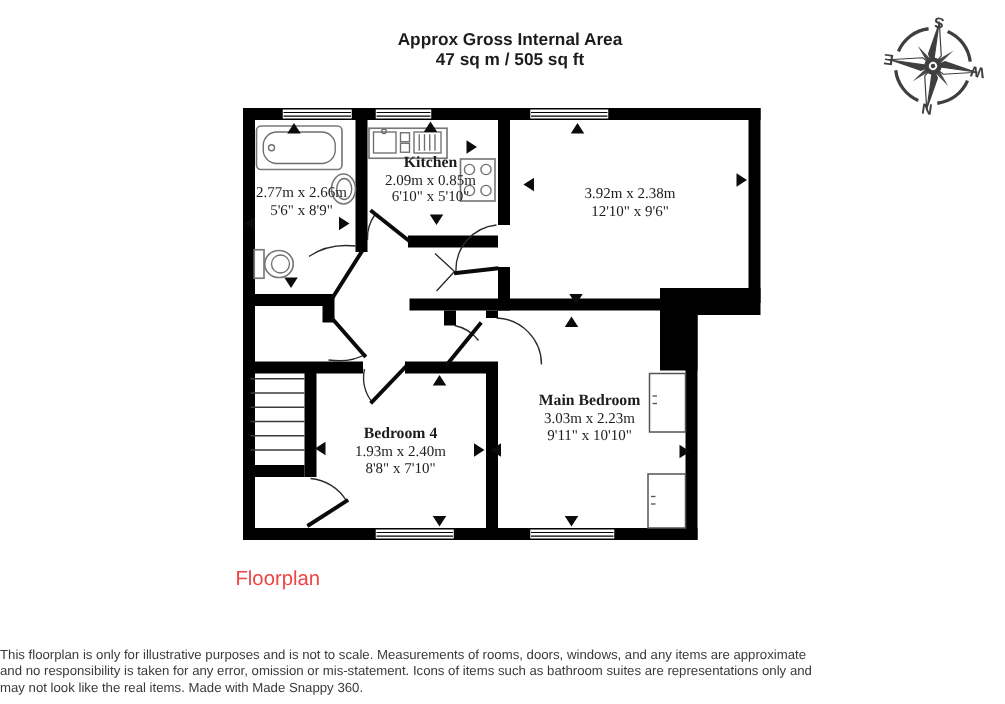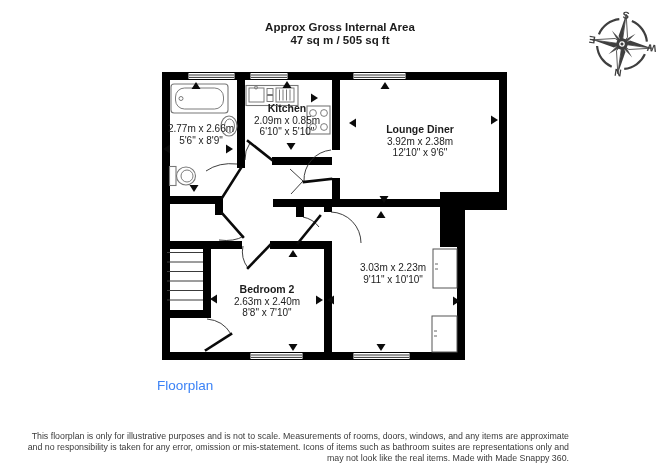--- a/index.html
+++ b/index.html
@@ -2,24 +2,24 @@
 <html><head>
 <meta charset="utf-8">
 <style>
   html,body{margin:0;padding:0;}
   body{
     width:670px;height:469px;position:relative;background:#ffffff;
     font-family:"Liberation Sans","DejaVu Sans",sans-serif;color:#1c1c1c;overflow:hidden;
   }
   .abs{position:absolute;}
   .title{left:5px;top:21px;width:670px;text-align:center;font-weight:bold;font-size:11.5px;line-height:13px;}
-  .room-label{text-align:center;font-size:10px;line-height:11.6px;color:#1c1c1c;}
+  .room-label{text-align:center;font-size:10px;line-height:11.6px;color:#1c1c1c;font-family:Liberation Serif, serif;}
   .room-label .rname{display:block;font-weight:bold;font-size:10.5px;}
-  .floorplan-label{left:157px;top:378px;font-size:13.5px;color:#3b82f6;}
-  .disclaimer{left:0;top:431px;width:569px;text-align:right;font-size:8.8px;line-height:10.8px;color:#3a3a3a;white-space:pre-line;}
+  .floorplan-label{left:157px;top:378px;font-size:13.5px;color:#ef4444;}
+  .disclaimer{left:0;top:431px;width:569px;text-align:left;font-size:8.8px;line-height:10.8px;color:#3a3a3a;white-space:pre-line;}
   svg{position:absolute;left:0;top:0;}
   .wall{fill:#000;}
   .winbox{fill:#fff;stroke:#000;stroke-width:1;}
   .winline{stroke:#000;stroke-width:0.8;}
   .leaf{stroke:#0a0a0a;stroke-width:2.6;stroke-linecap:square;fill:none;}
   .swing{stroke:#2a2a2a;stroke-width:0.9;fill:none;}
   .fix{fill:#fff;stroke:#787878;stroke-width:1.1;}
   .fix2{fill:none;stroke:#6e6e6e;stroke-width:0.9;}
   .tread{stroke:#3a3a3a;stroke-width:1;}
   .arrow{fill:#0b0b0b;}
@@ -246,32 +246,32 @@
   <span>5'6" x 8'9"</span>
 </div>
 
 <div class="abs room-label" style="left:227px;top:103px;width:120px;">
   <span class="rname">Kitchen</span>
   <span>2.09m x 0.85m</span><br>
   <span>6'10" x 5'10"</span>
 </div>
 
 <div class="abs room-label" style="left:355px;top:124px;width:130px;">
-  <span class="rname">Lounge Diner</span>
   <span>3.92m x 2.38m</span><br>
   <span>12'10" x 9'6"</span>
 </div>
 
 <div class="abs room-label" style="left:207px;top:284px;width:120px;">
-  <span class="rname">Bedroom 2</span>
-  <span>2.63m x 2.40m</span><br>
+  <span class="rname">Bedroom 4</span>
+  <span>1.93m x 2.40m</span><br>
   <span>8'8" x 7'10"</span>
 </div>
 
 <div class="abs room-label" style="left:328px;top:262px;width:130px;">
+  <span class="rname">Main Bedroom</span>
   <span>3.03m x 2.23m</span><br>
   <span>9'11" x 10'10"</span>
 </div>
 
 <div class="abs floorplan-label">Floorplan</div>
 
 <div class="abs disclaimer">This floorplan is only for illustrative purposes and is not to scale. Measurements of rooms, doors, windows, and any items are approximate
 and no responsibility is taken for any error, omission or mis-statement. Icons of items such as bathroom suites are representations only and
 may not look like the real items. Made with Made Snappy 360.</div>
 

